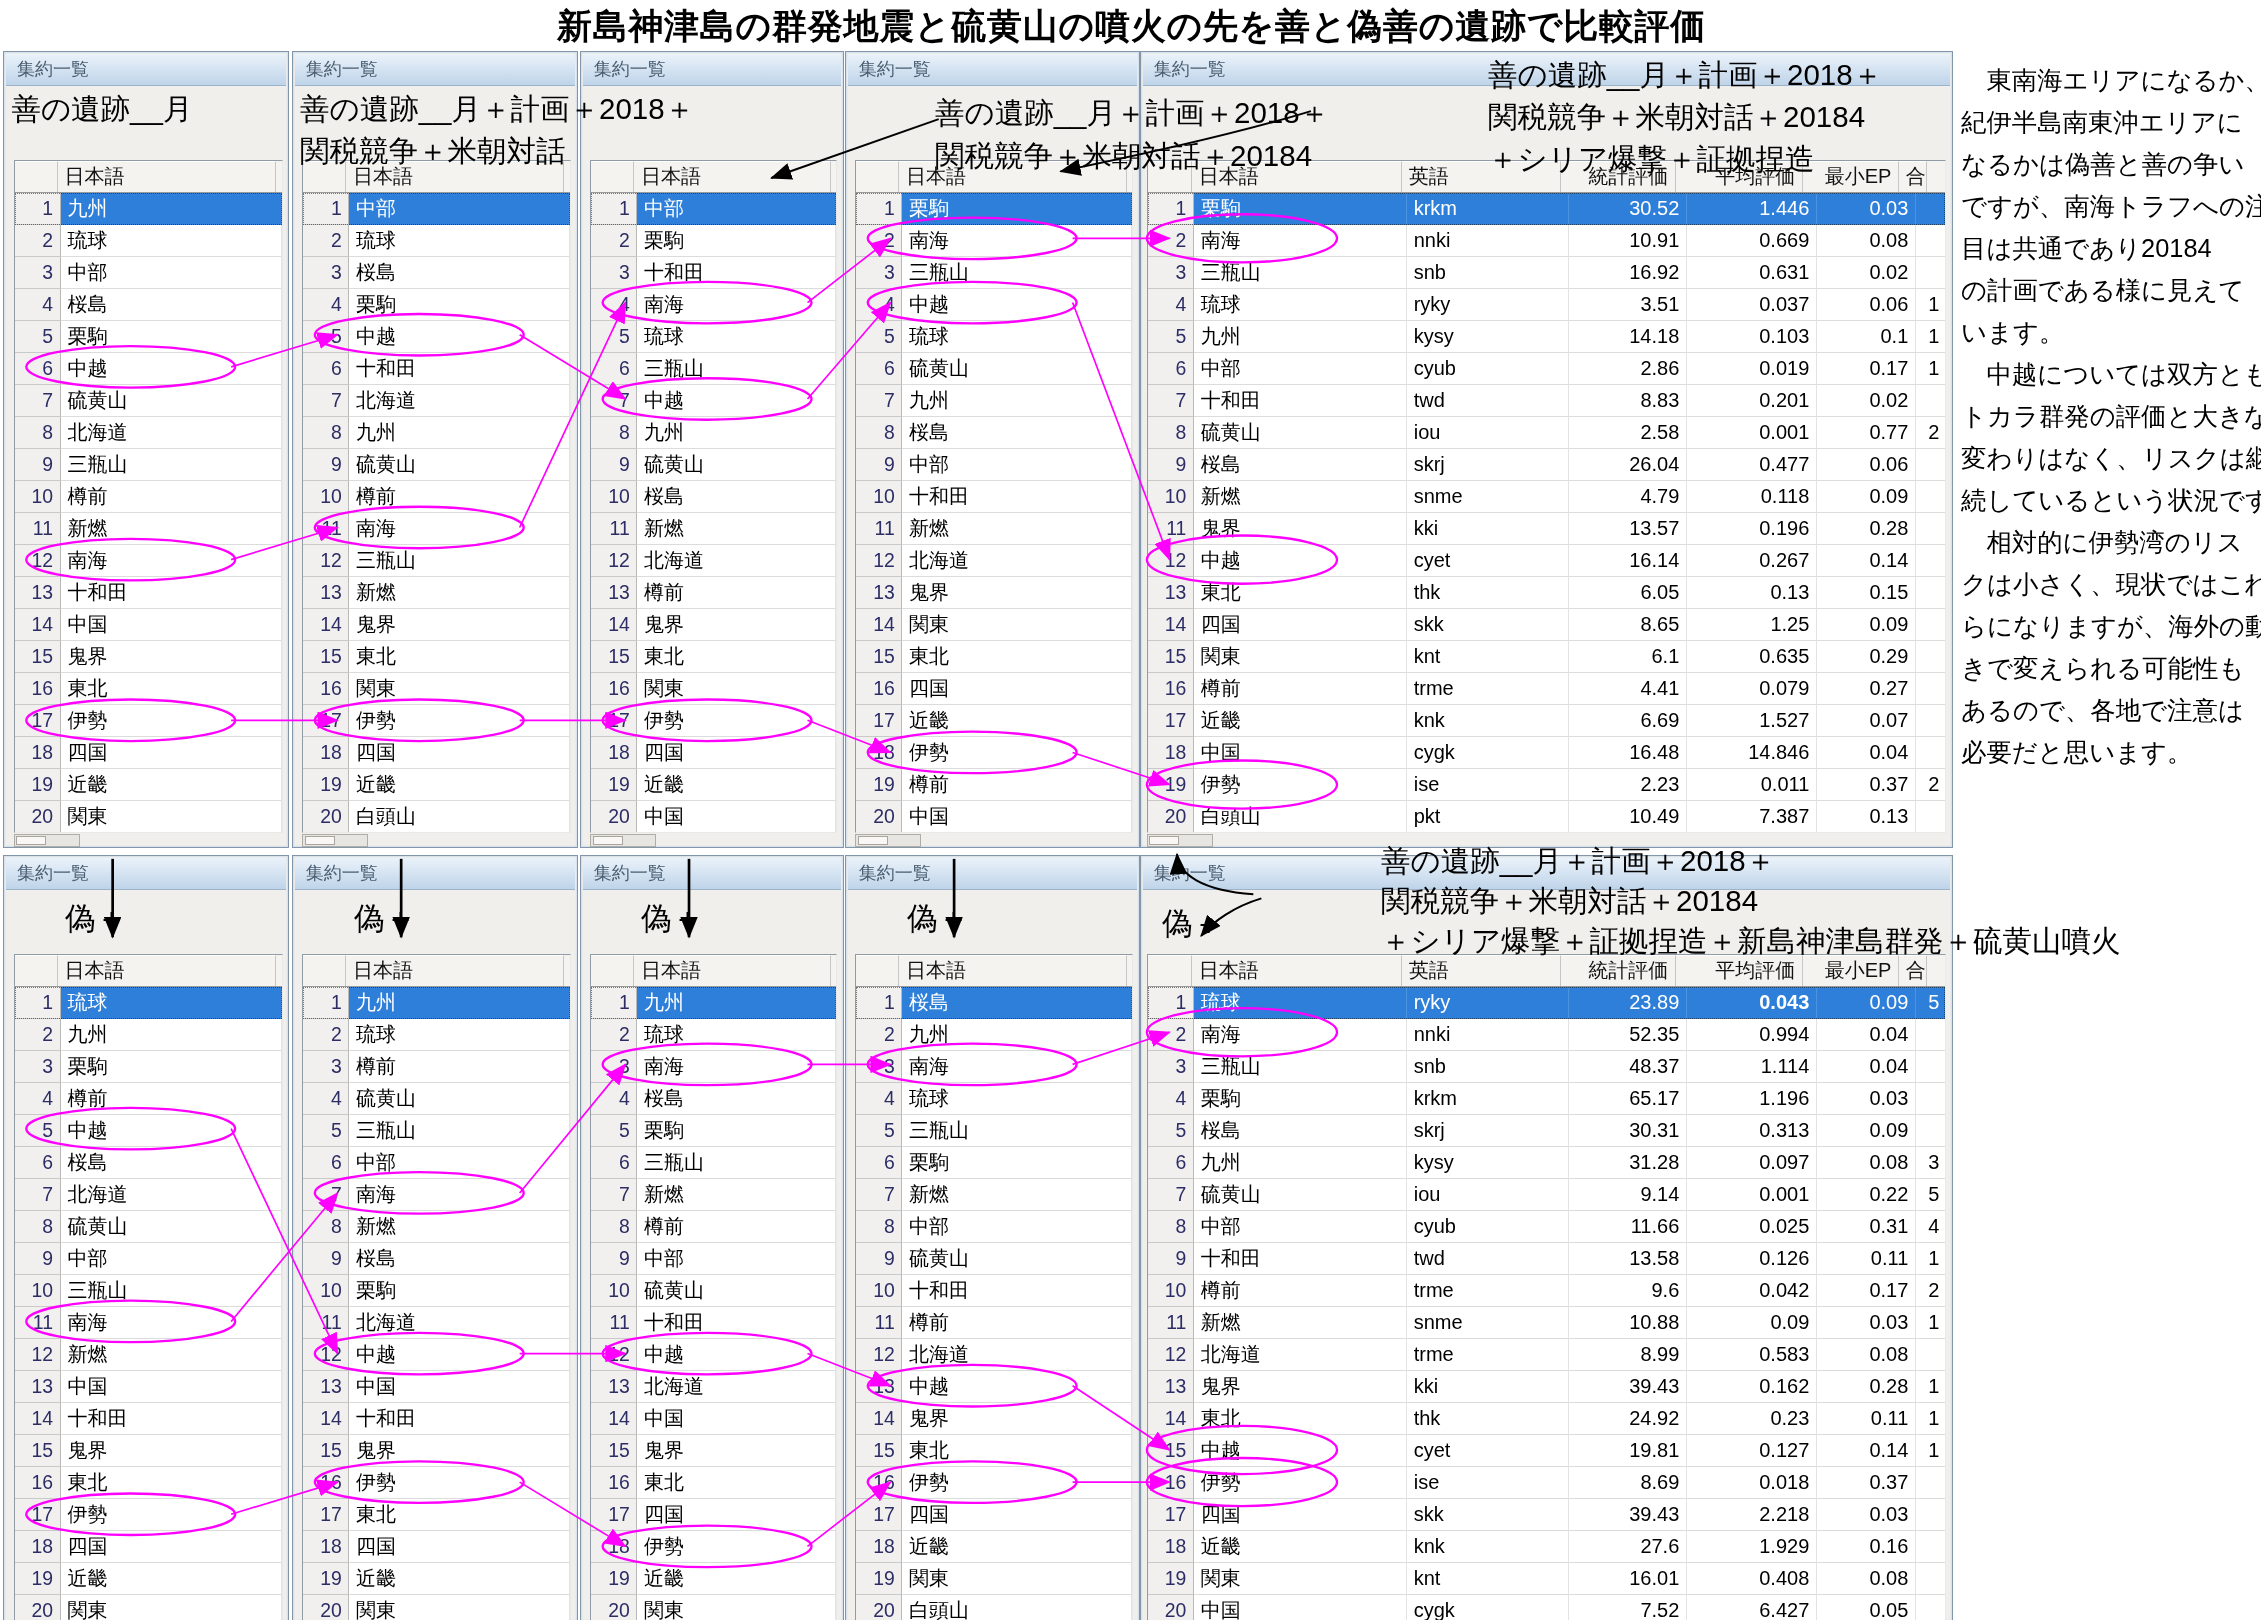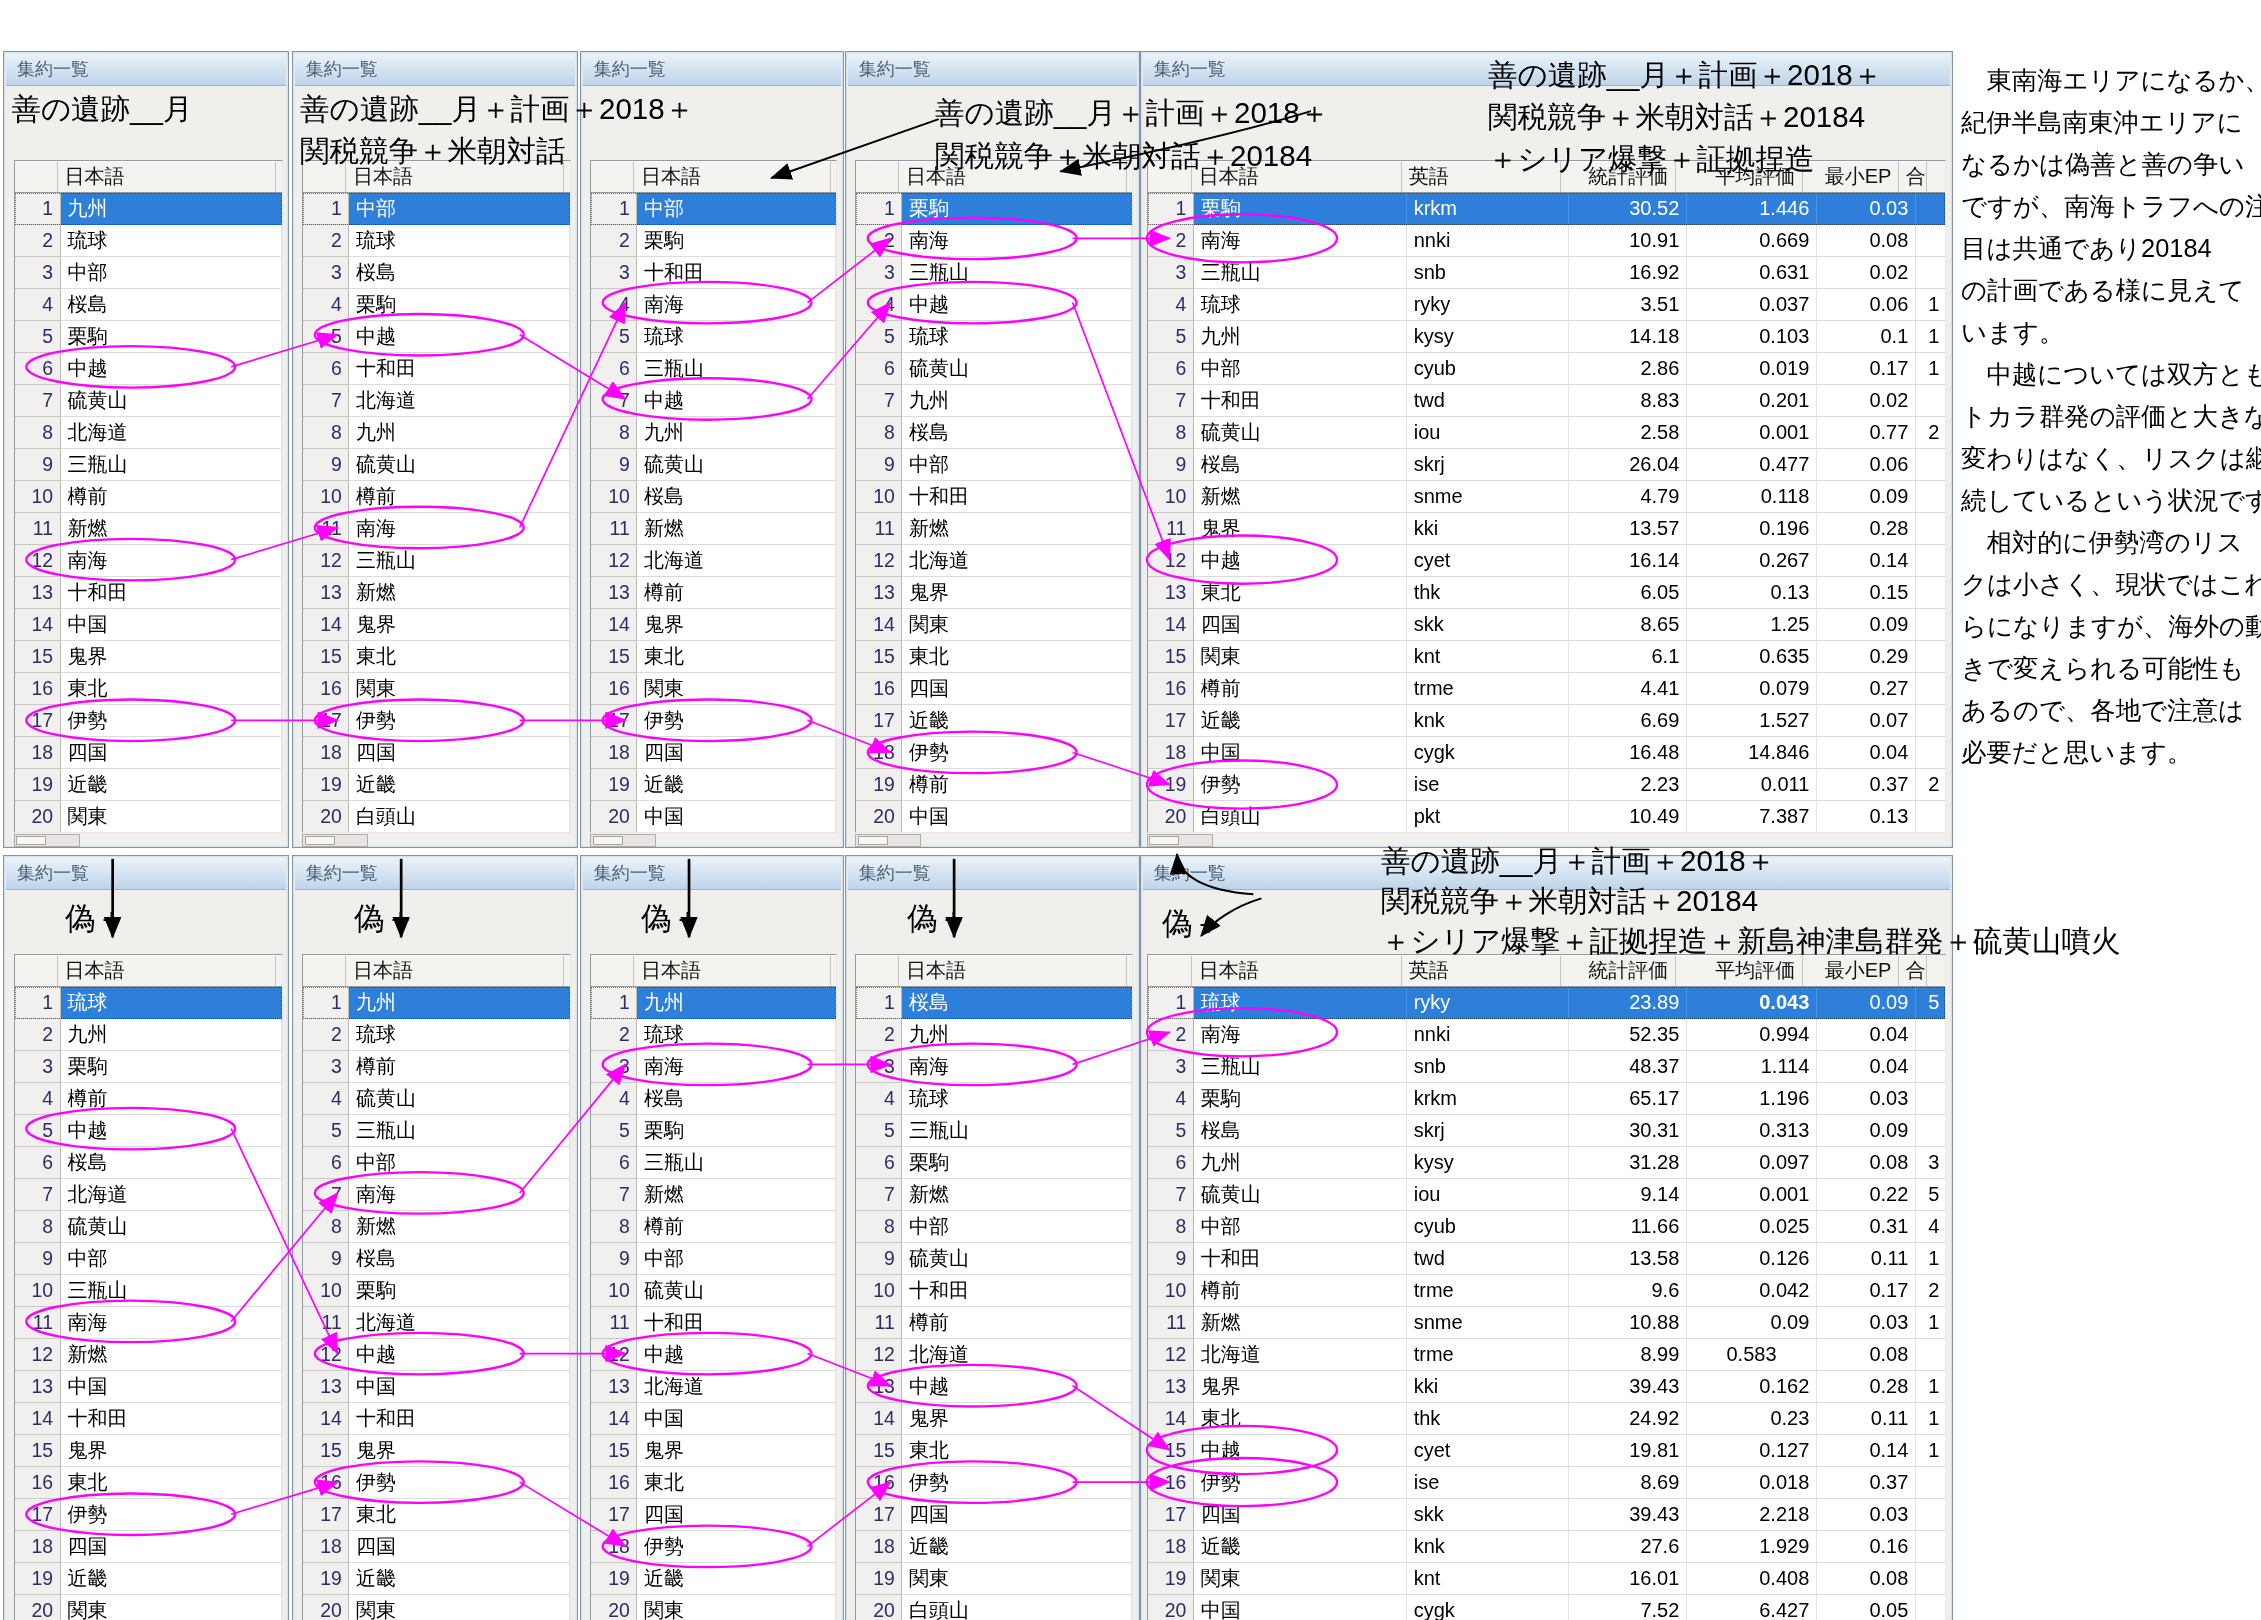--- a/index.html
+++ b/index.html
@@ -30,20 +30,21 @@
   .rowsel{outline:1.3px dotted rgba(20,20,20,.55);outline-offset:-1.3px;}
   .hscroll{position:absolute;height:10.7px;background:#e7e5e2;border:0.7px solid #b0aca6;}
   .hscroll .thumb{position:absolute;left:1.3px;top:1.3px;width:28px;height:6.7px;background:#f8f7f5;border:0.7px solid #a8a49e;}
   .sidetext{position:absolute;font-size:25.4px;line-height:42px;color:#000;white-space:pre;z-index:4;}
   svg#overlay{position:absolute;left:0;top:0;z-index:10;pointer-events:none;}
 </style>
 </head>
 <body>
 
 <div id="stage">
+  <div class="page-title">新島神津島の群発地震と硫黄山の噴火の先を善と偽善の遺跡で比較評価</div>
 
   <div class="annotation" id="ann-cd" style="left:935px;top:91px;line-height:43px;">善の遺跡__月＋計画＋2018＋
 関税競争＋米朝対話＋20184</div>
   <div class="annotation" id="ann-e" style="left:1488px;top:54px;line-height:42px;">善の遺跡__月＋計画＋2018＋
 関税競争＋米朝対話＋20184
 ＋シリア爆撃＋証拠捏造</div>
   <div class="annotation" id="ann-j" style="left:1381px;top:841px;line-height:40px;">善の遺跡__月＋計画＋2018＋
 関税競争＋米朝対話＋20184
 ＋シリア爆撃＋証拠捏造＋新島神津島群発＋硫黄山噴火</div>
 
@@ -1096,21 +1097,21 @@
             <div class="cell txtcell num" style="flex: 0 0 118px; width: 118px;">10.88</div>
             <div class="cell txtcell num" style="flex: 0 0 130px; width: 130px;">0.09</div>
             <div class="cell txtcell num" style="flex: 0 0 99px; width: 99px;">0.03</div>
             <div class="cell txtcell num" style="flex: 0 0 31px; width: 31px;">1</div>
           </div>
           <div class="lrow">
             <div class="cell numcell" style="flex: 0 0 46px; width: 47px;">12</div>
             <div class="cell txtcell" style="flex: 0 0 213px; width: 213px;">北海道</div>
             <div class="cell txtcell" style="flex: 0 0 162px; width: 162px;">trme</div>
             <div class="cell txtcell num" style="flex: 0 0 118px; width: 118px;">8.99</div>
-            <div class="cell txtcell num" style="flex: 0 0 130px; width: 130px; text-align: center;">0.583</div>
+            <div class="cell txtcell num" style="flex: 0 0 130px; width: 130px;">0.583</div>
             <div class="cell txtcell num" style="flex: 0 0 99px; width: 99px;">0.08</div>
             <div class="cell txtcell num" style="flex: 0 0 31px; width: 31px;"></div>
           </div>
           <div class="lrow">
             <div class="cell numcell" style="flex: 0 0 46px; width: 47px;">13</div>
             <div class="cell txtcell" style="flex: 0 0 213px; width: 213px;">鬼界</div>
             <div class="cell txtcell" style="flex: 0 0 162px; width: 162px;">kki</div>
             <div class="cell txtcell num" style="flex: 0 0 118px; width: 118px;">39.43</div>
             <div class="cell txtcell num" style="flex: 0 0 130px; width: 130px;">0.162</div>
             <div class="cell txtcell num" style="flex: 0 0 99px; width: 99px;">0.28</div>

